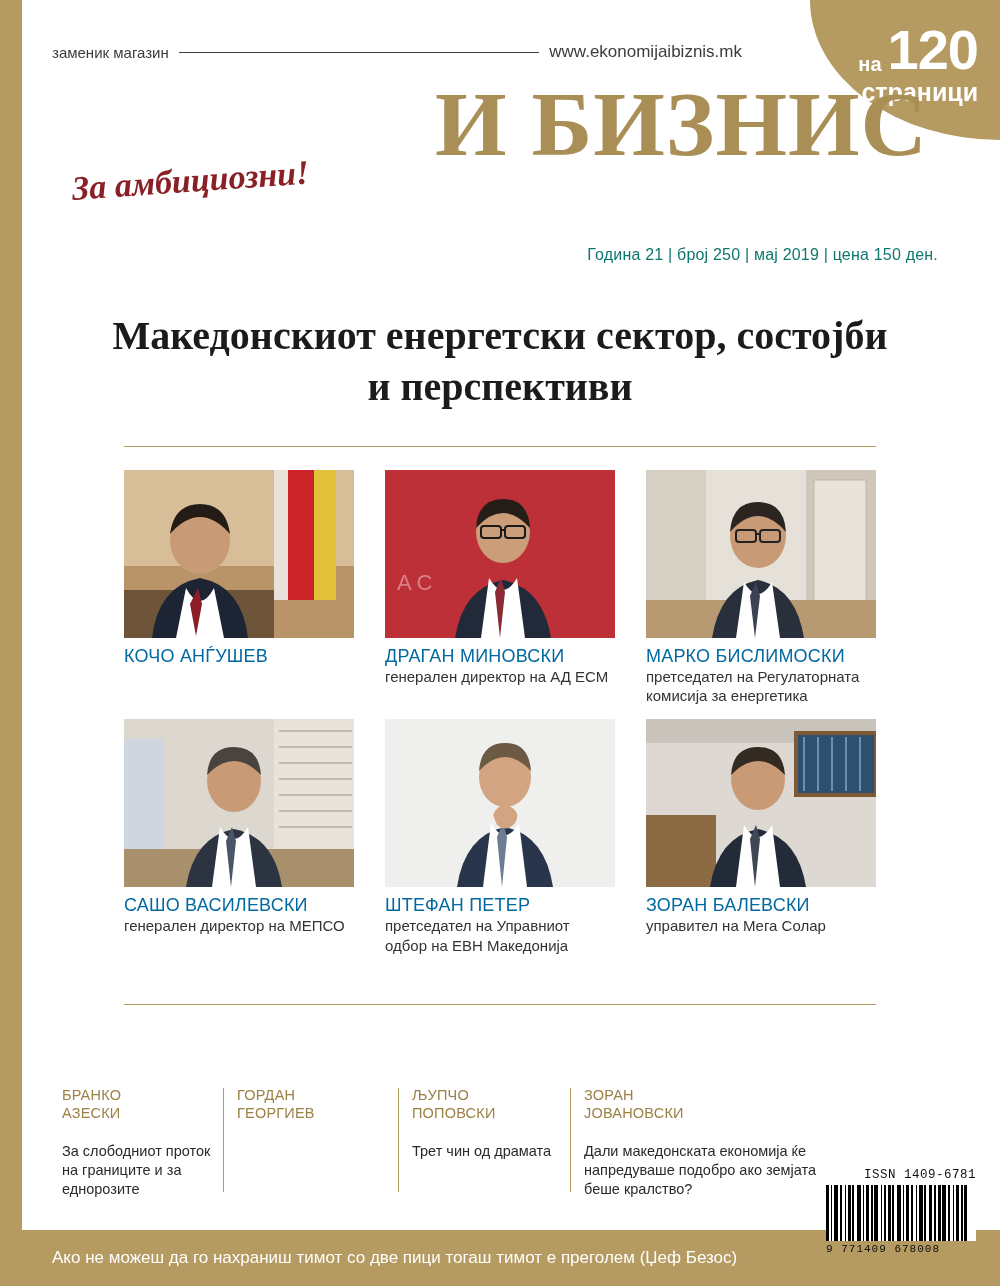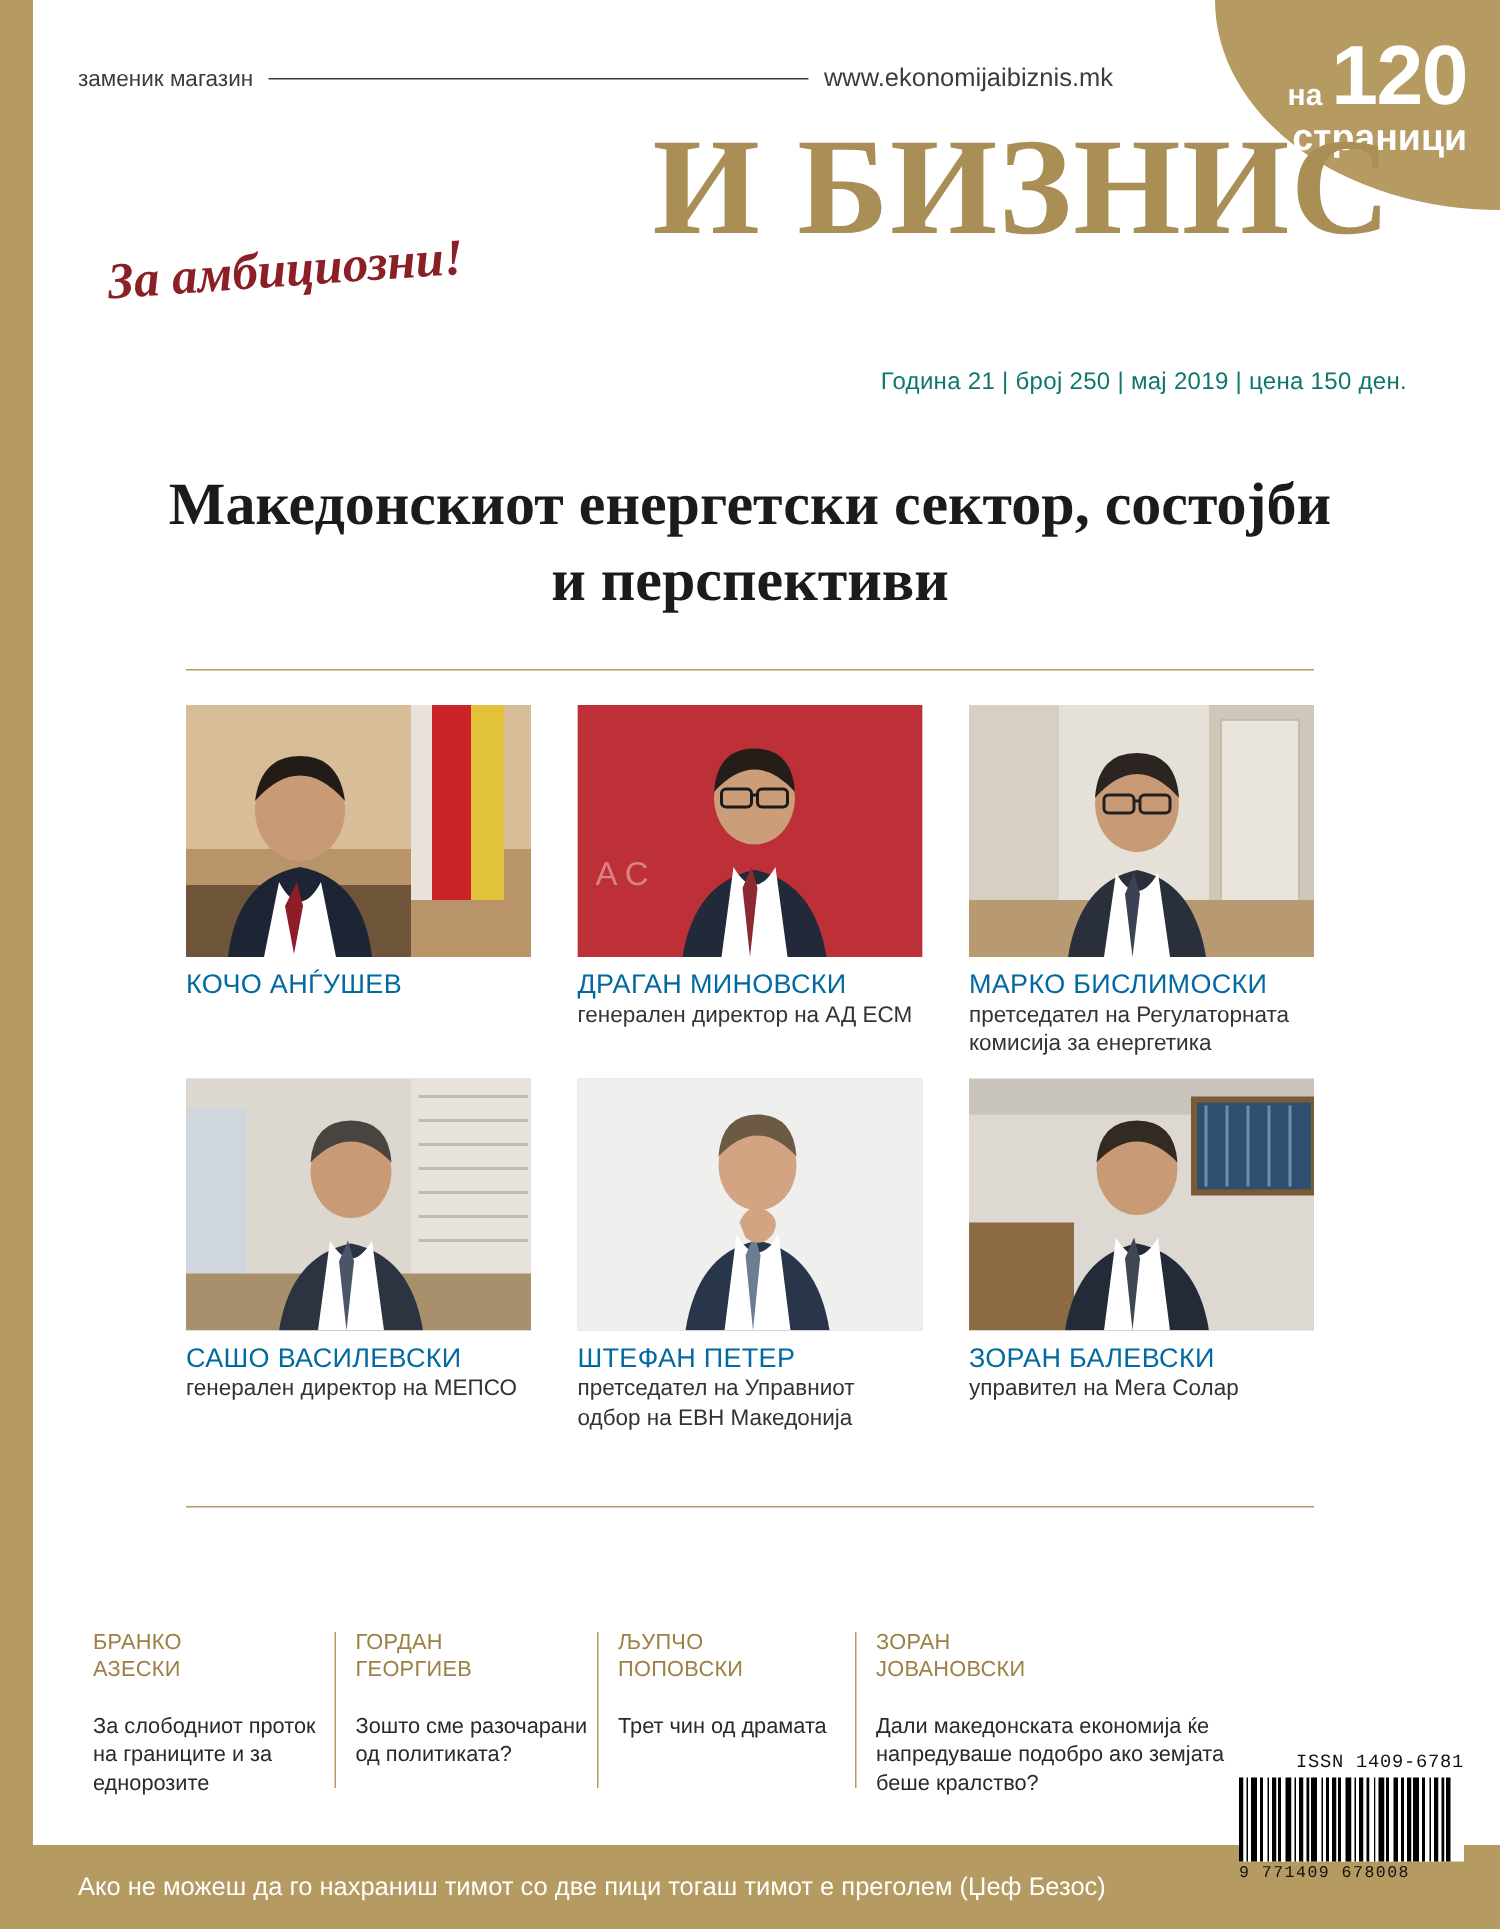--- a/index.html
+++ b/index.html
@@ -400,21 +400,20 @@
       </div>
       <div class="btext">За слободниот проток на границите и за еднорозите</div>
     </div>
 
     <div class="brief">
       <span class="vr"></span>
       <div class="bname">
         <span>ГОРДАН</span><br>
         <span>ГЕОРГИЕВ</span>
       </div>
-      <div class="btext">Зошто сме разочарани од политиката?</div>
     </div>
 
     <div class="brief">
       <span class="vr"></span>
       <div class="bname">
         <span>ЉУПЧО</span><br>
         <span>ПОПОВСКИ</span>
       </div>
       <div class="btext">Трет чин од драмата</div>
     </div>

